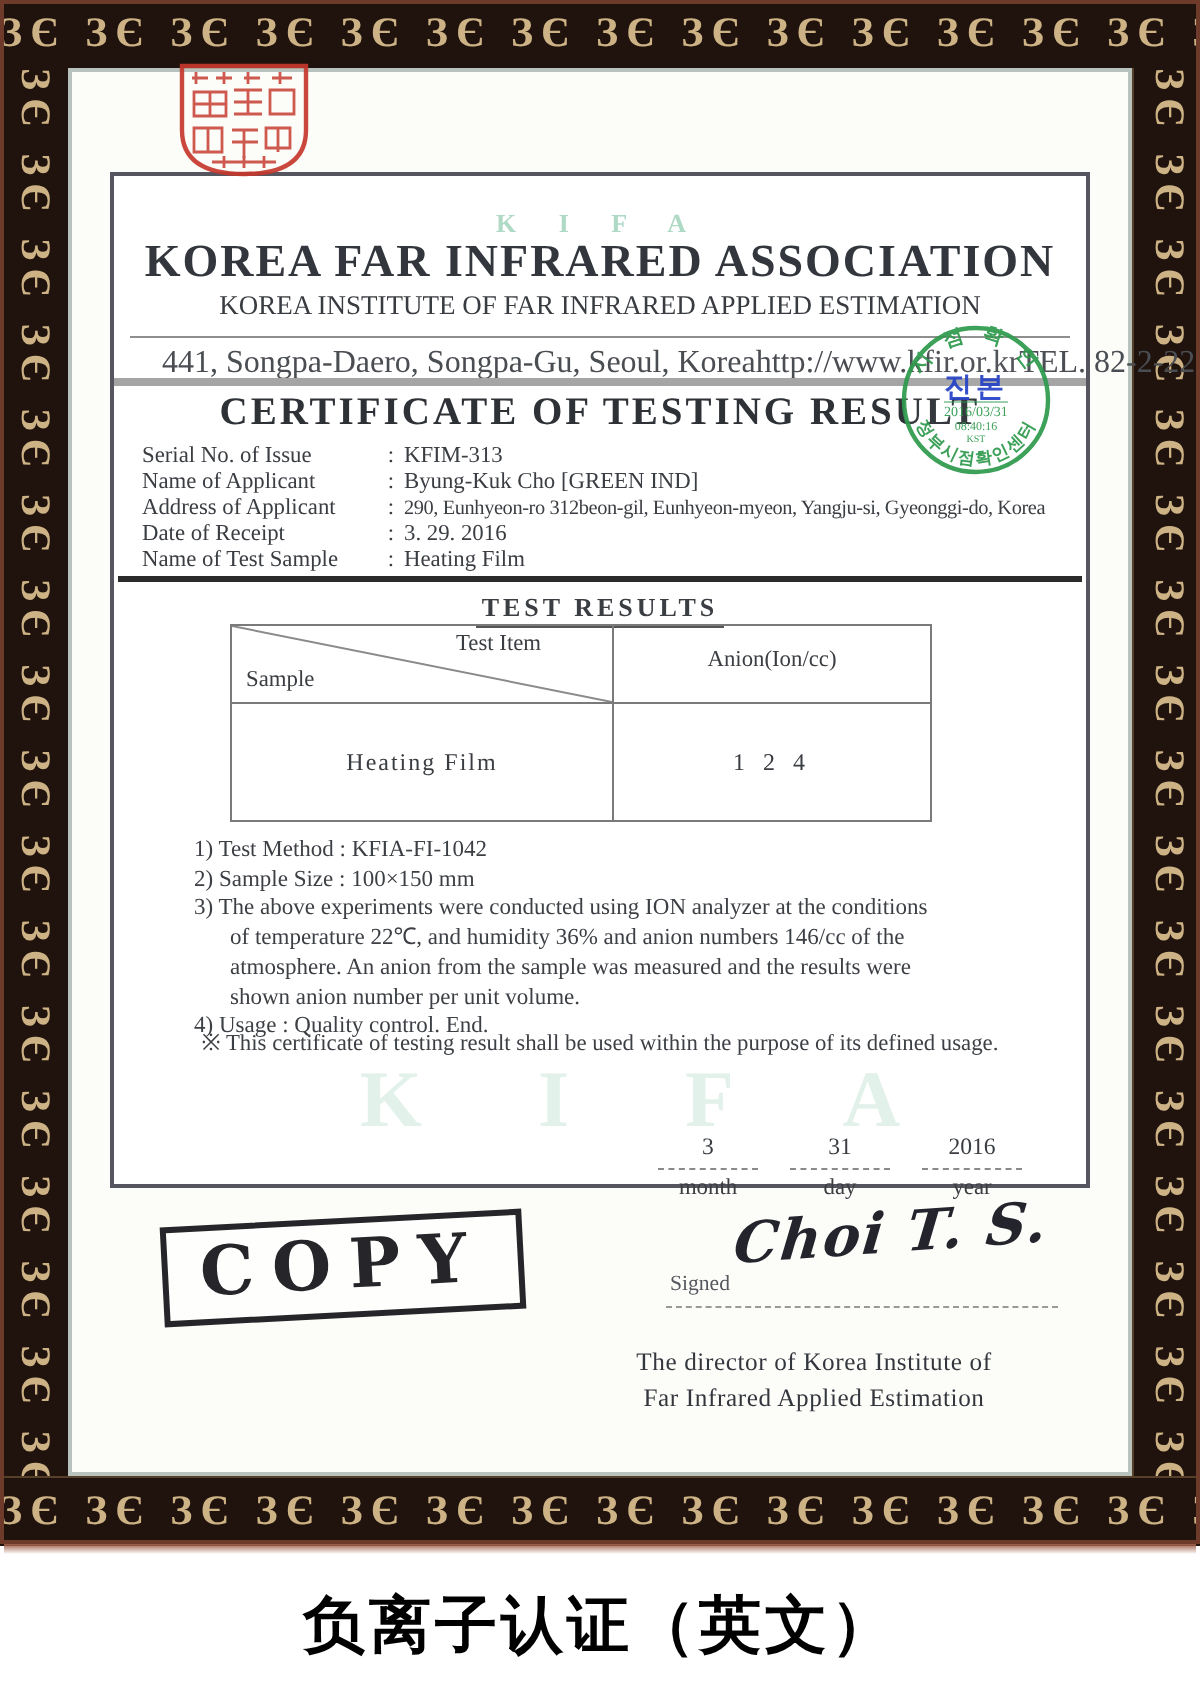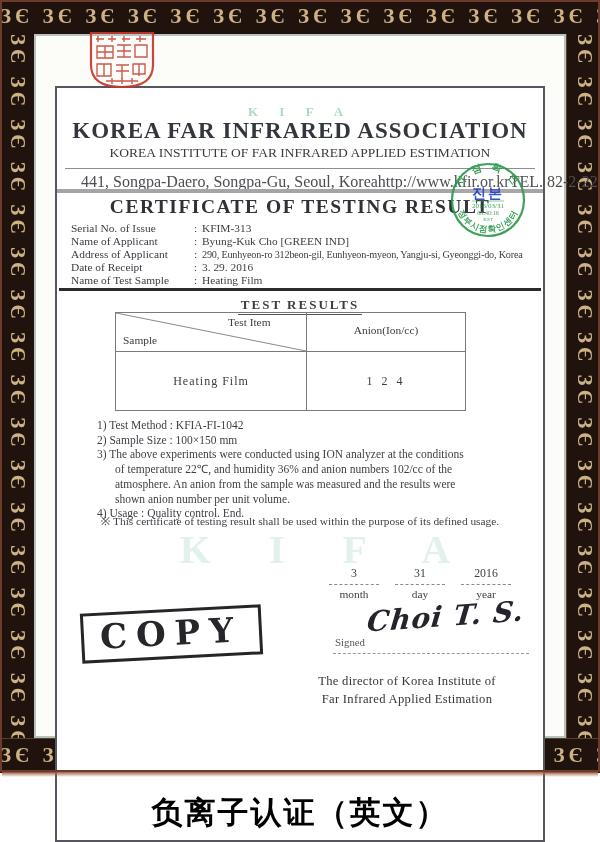--- a/index.html
+++ b/index.html
@@ -16,21 +16,21 @@
            letter-spacing:4px;white-space:nowrap;text-align:center;}
   .strip.left{left:0;border-right:1px solid #57402a;}
   .strip.right{left:566px;border-left:1px solid #57402a;}
   .frame-edge{position:absolute;left:0;top:0;width:600px;height:772px;border:2px solid #6e3a29;
               box-sizing:border-box;pointer-events:none;}
   .frame-shadow{position:absolute;top:772px;left:2px;width:596px;height:5px;
                 background:linear-gradient(#a0604a,rgba(255,255,255,0));}
   .mat{position:absolute;left:34px;top:34px;width:532px;height:704px;background:#fcfcf9;
        box-shadow:inset 0 0 0 2px #b9c3bd;}
   
-  .cert{position:absolute;left:55px;top:86px;width:490px;height:756px;background:#fff;
+  .cert{position:absolute;left:55px;top:86px;width:490px;height:508px;background:#fff;
         border:2px solid #565660;box-sizing:border-box;}
   .cert > div{position:absolute;}
   .kifa{top:16px;width:100%;text-align:center;font-size:13px;letter-spacing:9px;
         color:#aed9c4;font-weight:bold;}
   .org{top:30px;width:100%;text-align:center;font-size:23px;font-weight:bold;
        letter-spacing:1px;color:#33373d;white-space:nowrap;}
   .orgsub{top:57px;width:100%;text-align:center;font-size:13.5px;font-weight:normal;color:#383b40;}
   .rule1{top:80px;left:8px;width:470px;border-top:1px solid #8e8e8e;}
   .addr{top:85px;left:10px;width:466px;font-size:16px;color:#4a4d52;
         display:flex;justify-content:flex-start;white-space:nowrap;margin-left:14px;}
@@ -154,21 +154,21 @@
         <div class="testitem">Test Item</div>
         <div class="samplelbl">Sample</div>
         <div class="anion">Anion(Ion/cc)</div>
         <div class="cellsample">Heating Film</div>
         <div class="cellvalue">1 2 4</div>
       </div>
 
       <div class="notes">
         <div class="note">1) Test Method : KFIA-FI-1042</div>
         <div class="note">2) Sample Size : 100×150 mm</div>
-        <div class="note">3) The above experiments were conducted using ION analyzer at the conditions of temperature 22℃, and humidity 36% and anion numbers 102/cc of the atmosphere. An anion from the sample was measured and the results were shown anion number per unit volume.</div>
+        <div class="note">3) The above experiments were conducted using ION analyzer at the conditions of temperature 22℃, and humidity 36% and anion numbers 146/cc of the atmosphere. An anion from the sample was measured and the results were shown anion number per unit volume.</div>
         <div class="note">4) Usage : Quality control. End.</div>
       </div>
 
       <div class="disclaimer">※ This certificate of testing result shall be used within the purpose of its defined usage.</div>
       <div class="watermark">K I F A</div>
 
       <div class="dates">
         <div class="dcol">
           <div class="dnum">3</div>
           <div class="dline"></div>

